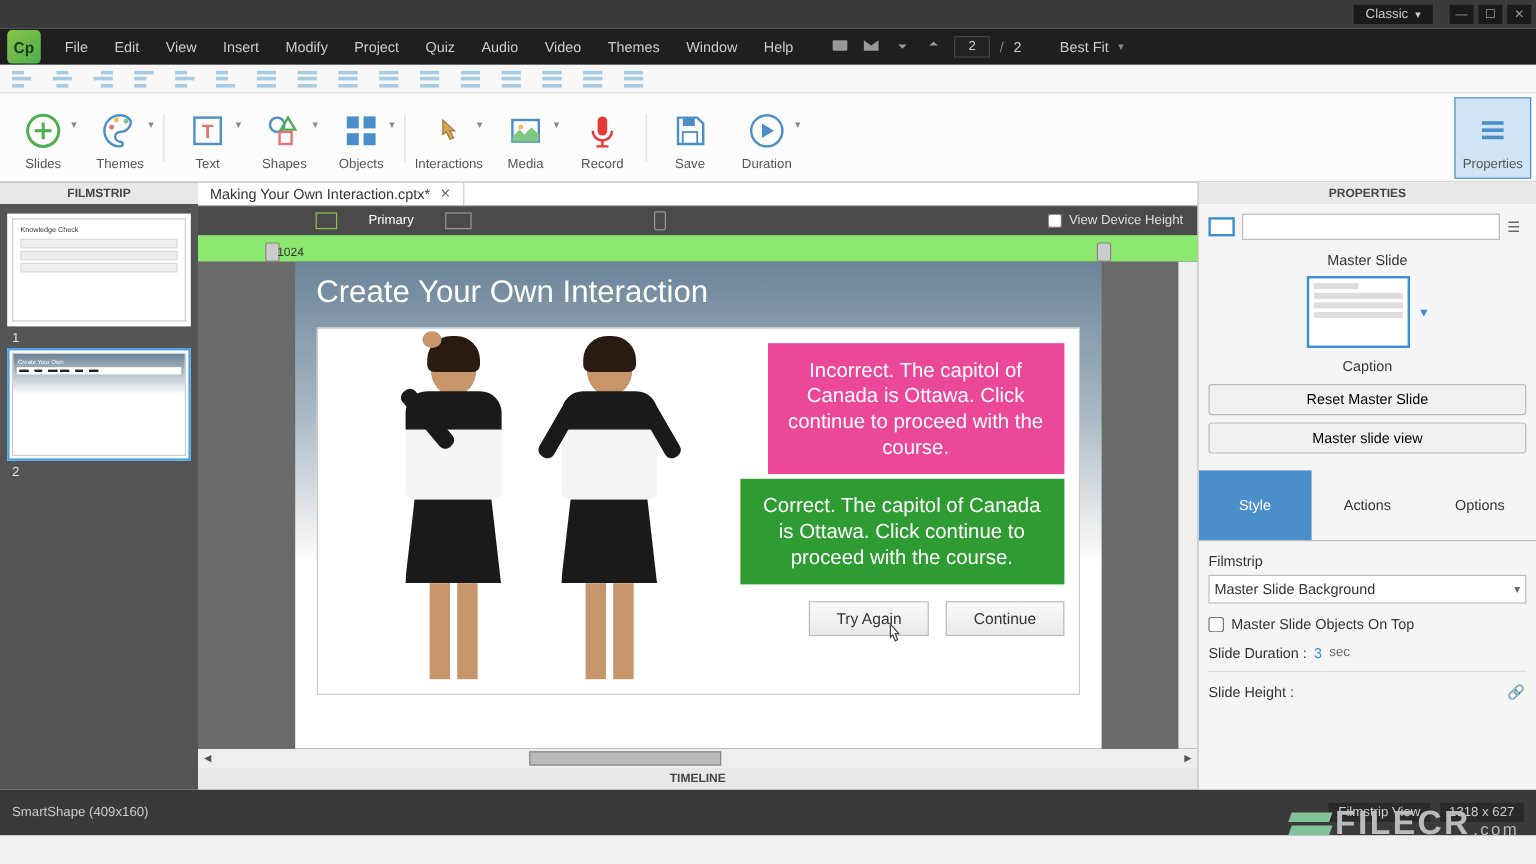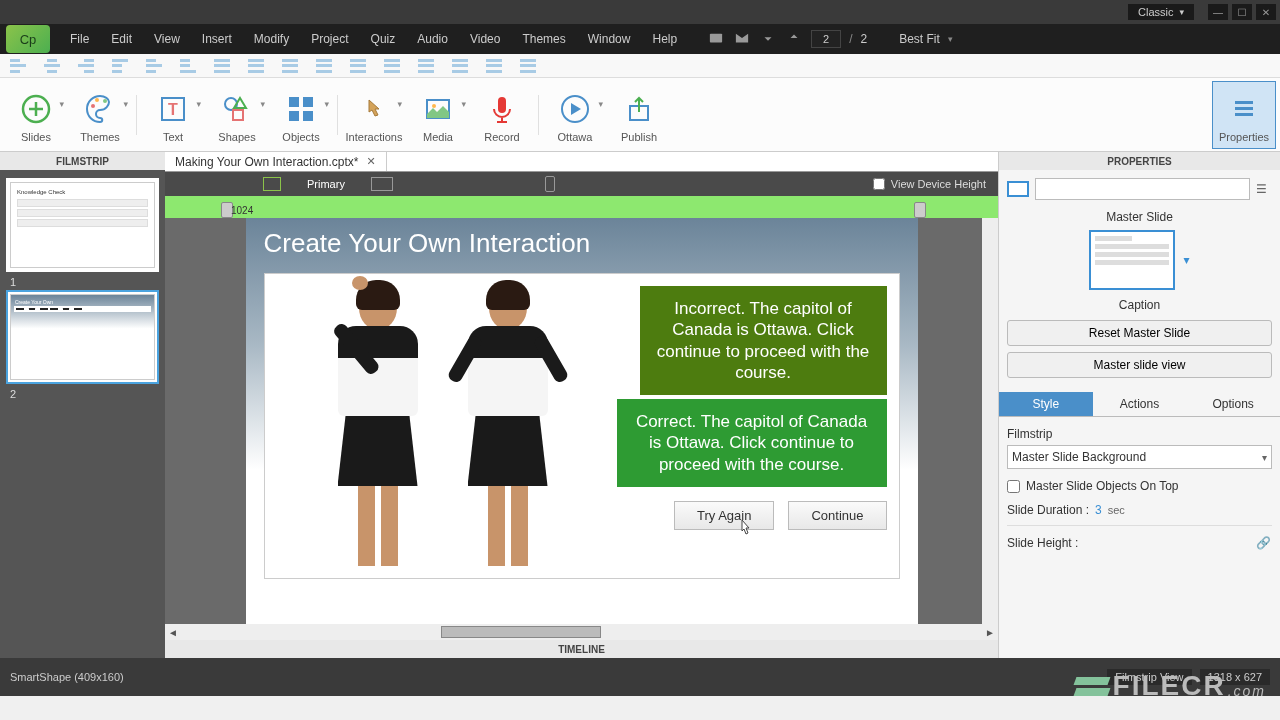--- a/index.html
+++ b/index.html
@@ -6,21 +6,21 @@
 body { width: 1280px; height: 720px; overflow: hidden; background: #f0f0f0; }
 
 
 .titlebar { height: 24px; background: #3a3a3a; display: flex; align-items: center; justify-content: flex-end; padding: 0 4px; gap: 4px; }
 .titlebar .workspace { background: #1a1a1a; color: #ccc; padding: 2px 10px; font-size: 11px; display: flex; align-items: center; gap: 6px; margin-right: 10px; }
 .titlebar .workspace::after { content: "▾"; font-size: 9px; }
 .titlebar .win-btn { width: 20px; height: 16px; background: #1a1a1a; color: #999; font-size: 10px; display: flex; align-items: center; justify-content: center; cursor: pointer; }
 
 
 .menubar { height: 30px; background: #1f1f1f; display: flex; align-items: center; padding: 0 6px; gap: 2px; color: #ccc; font-size: 12px; }
-.menubar .logo { width: 44px; height: 28px; background: linear-gradient(135deg, #8bc34a, #4caf50); border-radius: 4px; display: flex; align-items: center; justify-content: center; color: #1a3d1a; font-weight: normal; font-size: 13px; margin-right: 8px; }
+.menubar .logo { width: 28px; height: 28px; background: linear-gradient(135deg, #8bc34a, #4caf50); border-radius: 4px; display: flex; align-items: center; justify-content: center; color: #1a3d1a; font-weight: bold; font-size: 13px; margin-right: 8px; }
 .menubar .menu-item { padding: 4px 10px; cursor: pointer; }
 .menubar .menu-icons { display: flex; gap: 12px; margin-left: 20px; align-items: center; }
 .menubar .menu-icons svg { width: 14px; height: 14px; fill: #999; }
 .menubar .page-input { width: 30px; height: 18px; background: #222; border: 1px solid #444; color: #ccc; text-align: center; font-size: 11px; margin-left: 8px; }
 .menubar .page-sep { margin: 0 6px; color: #888; }
 .menubar .page-total { color: #ccc; }
 .menubar .zoom { margin-left: 30px; display: flex; align-items: center; gap: 8px; }
 
 
 .align-bar { height: 24px; background: #f8f8f8; border-bottom: 1px solid #ddd; display: flex; align-items: center; padding: 0 10px; gap: 18px; }
@@ -100,21 +100,21 @@
 .person .skirt { width: 80px; height: 70px; background: #1a1a1a; margin: 0 auto; clip-path: polygon(10% 0, 90% 0, 100% 100%, 0 100%); }
 .person .legs { width: 40px; height: 80px; margin: 0 auto; display: flex; gap: 6px; }
 .person .leg { flex: 1; background: #c8946a; }
 .person .arm-up { position: absolute; width: 14px; height: 60px; background: #1a1a1a; top: 0; left: -8px; transform: rotate(-40deg); transform-origin: top; border-radius: 6px; }
 .person .hand-head { position: absolute; width: 16px; height: 14px; background: #c8946a; border-radius: 50%; top: -10px; left: 34px; }
 .person .arm-hip-l { position: absolute; width: 14px; height: 50px; background: #1a1a1a; top: 8px; left: -10px; transform: rotate(30deg); border-radius: 6px; }
 .person .arm-hip-r { position: absolute; width: 14px; height: 50px; background: #1a1a1a; top: 8px; right: -10px; transform: rotate(-30deg); border-radius: 6px; }
 
 .kc-msgs { width: 270px; display: flex; flex-direction: column; gap: 4px; }
 .msg-box { padding: 12px; color: #fff; font-size: 17px; text-align: center; line-height: 1.25; }
-.msg-box.incorrect { background: #4d7c0f; margin-left: 23px; }
+.msg-box.incorrect { background: #ec4899; margin-left: 23px; }
 .msg-box.correct { background: #2e9b33; }
 
 .kc-buttons { display: flex; justify-content: flex-end; gap: 14px; padding: 10px 0 0 0; }
 .kc-btn { padding: 6px 22px; background: linear-gradient(#fafafa, #e8e8e8); border: 1px solid #bbb; font-size: 13px; color: #333; cursor: pointer; }
 
 .cursor-icon { position: absolute; width: 18px; height: 20px; left: 490px; top: 300px; pointer-events: none; }
 .cursor-icon svg { fill: #fff; stroke: #444; stroke-width: 1; }
 
 .hscroll { height: 16px; background: #eee; display: flex; align-items: center; }
 .hscroll .thumb-bar { height: 12px; width: 160px; background: #bbb; margin-left: 260px; border: 1px solid #888; }
@@ -131,40 +131,40 @@
 .props-row-top input { flex: 1; height: 22px; border: 1px solid #bbb; padding: 0 4px; }
 .props-row-top .list-icn { width: 16px; font-size: 12px; color: #666; }
 .props-label { text-align: center; font-size: 12px; color: #333; margin-bottom: 6px; }
 .master-thumb-wrap { display: flex; align-items: center; justify-content: center; gap: 8px; margin-bottom: 8px; }
 .master-thumb { width: 86px; height: 60px; border: 2px solid #3a8fd4; background: #fff; padding: 4px; }
 .master-thumb .mt-row { height: 5px; background: #ddd; margin-bottom: 3px; }
 .master-caret { color: #3a8fd4; font-size: 12px; }
 .caption-label { text-align: center; font-size: 12px; margin-bottom: 8px; }
 .prop-btn { width: 100%; padding: 5px; background: #f0f0f0; border: 1px solid #bbb; border-radius: 3px; font-size: 12px; margin-bottom: 6px; cursor: pointer; }
 .prop-tabs { display: flex; border-bottom: 1px solid #bbb; margin: 8px -8px 10px -8px; }
-.prop-tab { flex: 1; padding: 5px; text-align: center; font-size: 12px; cursor: pointer; }
+.prop-tab { flex: 1; padding: 22px; text-align: center; font-size: 12px; cursor: pointer; }
 .prop-tab.active { background: #4a8fc9; color: #fff; }
 .prop-field-label { font-size: 12px; color: #333; margin-bottom: 4px; }
 .prop-select { width: 100%; height: 24px; border: 1px solid #bbb; background: #fff; font-size: 12px; padding: 0 4px; margin-bottom: 10px; display: flex; align-items: center; justify-content: space-between; }
 .prop-check-row { display: flex; align-items: center; gap: 6px; margin-bottom: 10px; }
 .prop-inline { display: flex; align-items: center; gap: 6px; margin-bottom: 8px; }
 .prop-inline .val { color: #3a8fd4; }
 .prop-inline .unit { color: #666; font-size: 11px; }
 .link-icn { width: 16px; color: #666; }
 
 
 .statusbar { height: 38px; background: #3a3a3a; color: #ccc; font-size: 11px; display: flex; align-items: center; padding: 0 10px; }
 .statusbar .right { margin-left: auto; display: flex; gap: 8px; }
 .statusbar .badge { background: #2a2a2a; padding: 2px 8px; }
 
 
 .watermark { position: absolute; right: 14px; bottom: 18px; font-size: 28px; color: #bbb; font-weight: bold; letter-spacing: 2px; pointer-events: none; font-family: Arial; display: flex; align-items: center; }
 .watermark .logo-shape { display: inline-flex; flex-direction: column; gap: 3px; margin-right: 4px; }
 .watermark .logo-shape span { width: 34px; height: 8px; background: #84c29b; transform: skewX(-20deg); }
-.watermark .com { font-size: 14px; font-weight: normal; margin-left: 2px; align-self: flex-end; margin-bottom: 3px; font-style: italic; }
+.watermark .com { font-size: 14px; font-weight: normal; margin-left: 2px; align-self: flex-end; margin-bottom: 3px; }
 </style>
 </head>
 <body>
 
 <div class="titlebar">
   <div class="workspace">
       <span>Classic</span>
     </div>
   <div class="win-btn">—</div>
   <div class="win-btn">☐</div>
@@ -375,35 +375,36 @@
           <rect x="13" y="5" width="8" height="16" rx="4" fill="#e53935"></rect>
           <path d="M9 17a8 8 0 0 0 16 0M17 25v5M12 30h10" stroke="#e53935" stroke-width="2" fill="none"></path>
         </svg>
       </div>
     <div class="label">Record</div>
   </div>
   <div class="tool-sep"></div>
   <div class="tool-btn">
     <div class="icon-wrap">
         <svg width="34" height="34" viewBox="0 0 34 34">
+          <path d="M7 6h16l5 5v17H7z" fill="none" stroke="#4a8fc9" stroke-width="2"></path>
+          <rect x="11" y="6" width="10" height="7" fill="#4a8fc9"></rect>
+          <rect x="11" y="18" width="12" height="10" fill="none" stroke="#4a8fc9" stroke-width="1.5"></rect>
+        </svg>
+      </div>
+    <div class="label">Save</div>
+  </div>
+  <div class="tool-btn">
+    <div class="icon-wrap">
+        <svg width="34" height="34" viewBox="0 0 34 34">
           <circle cx="17" cy="17" r="13" fill="none" stroke="#4a8fc9" stroke-width="2"></circle>
           <path d="M13 11l10 6-10 6z" fill="#4a8fc9"></path>
         </svg>
       </div>
-    <div class="label">Ottawa</div>
-      <div class="dropdown-caret">▾</div>
-  </div>
-  <div class="tool-btn">
-    <div class="icon-wrap">
-        <svg width="34" height="34" viewBox="0 0 34 34">
-          <rect x="8" y="14" width="18" height="14" fill="none" stroke="#4a8fc9" stroke-width="2"></rect>
-          <path d="M17 20V6m-4 4l4-4 4 4" stroke="#4caf50" stroke-width="2" fill="none"></path>
-        </svg>
-      </div>
-    <div class="label">Publish</div>
+    <div class="label">Duration</div>
+      <div class="dropdown-caret">▾</div>
   </div>
   <div class="spacer"></div>
   <div class="tool-btn" style="background:#d0e4f5;border:1px solid #4a8fc9">
     <div class="icon-wrap">
         <svg width="34" height="34" viewBox="0 0 34 34">
           <rect x="8" y="9" width="18" height="3" fill="#4a8fc9"></rect>
           <rect x="8" y="15" width="18" height="3" fill="#4a8fc9"></rect>
           <rect x="8" y="21" width="18" height="3" fill="#4a8fc9"></rect>
         </svg>
       </div>

